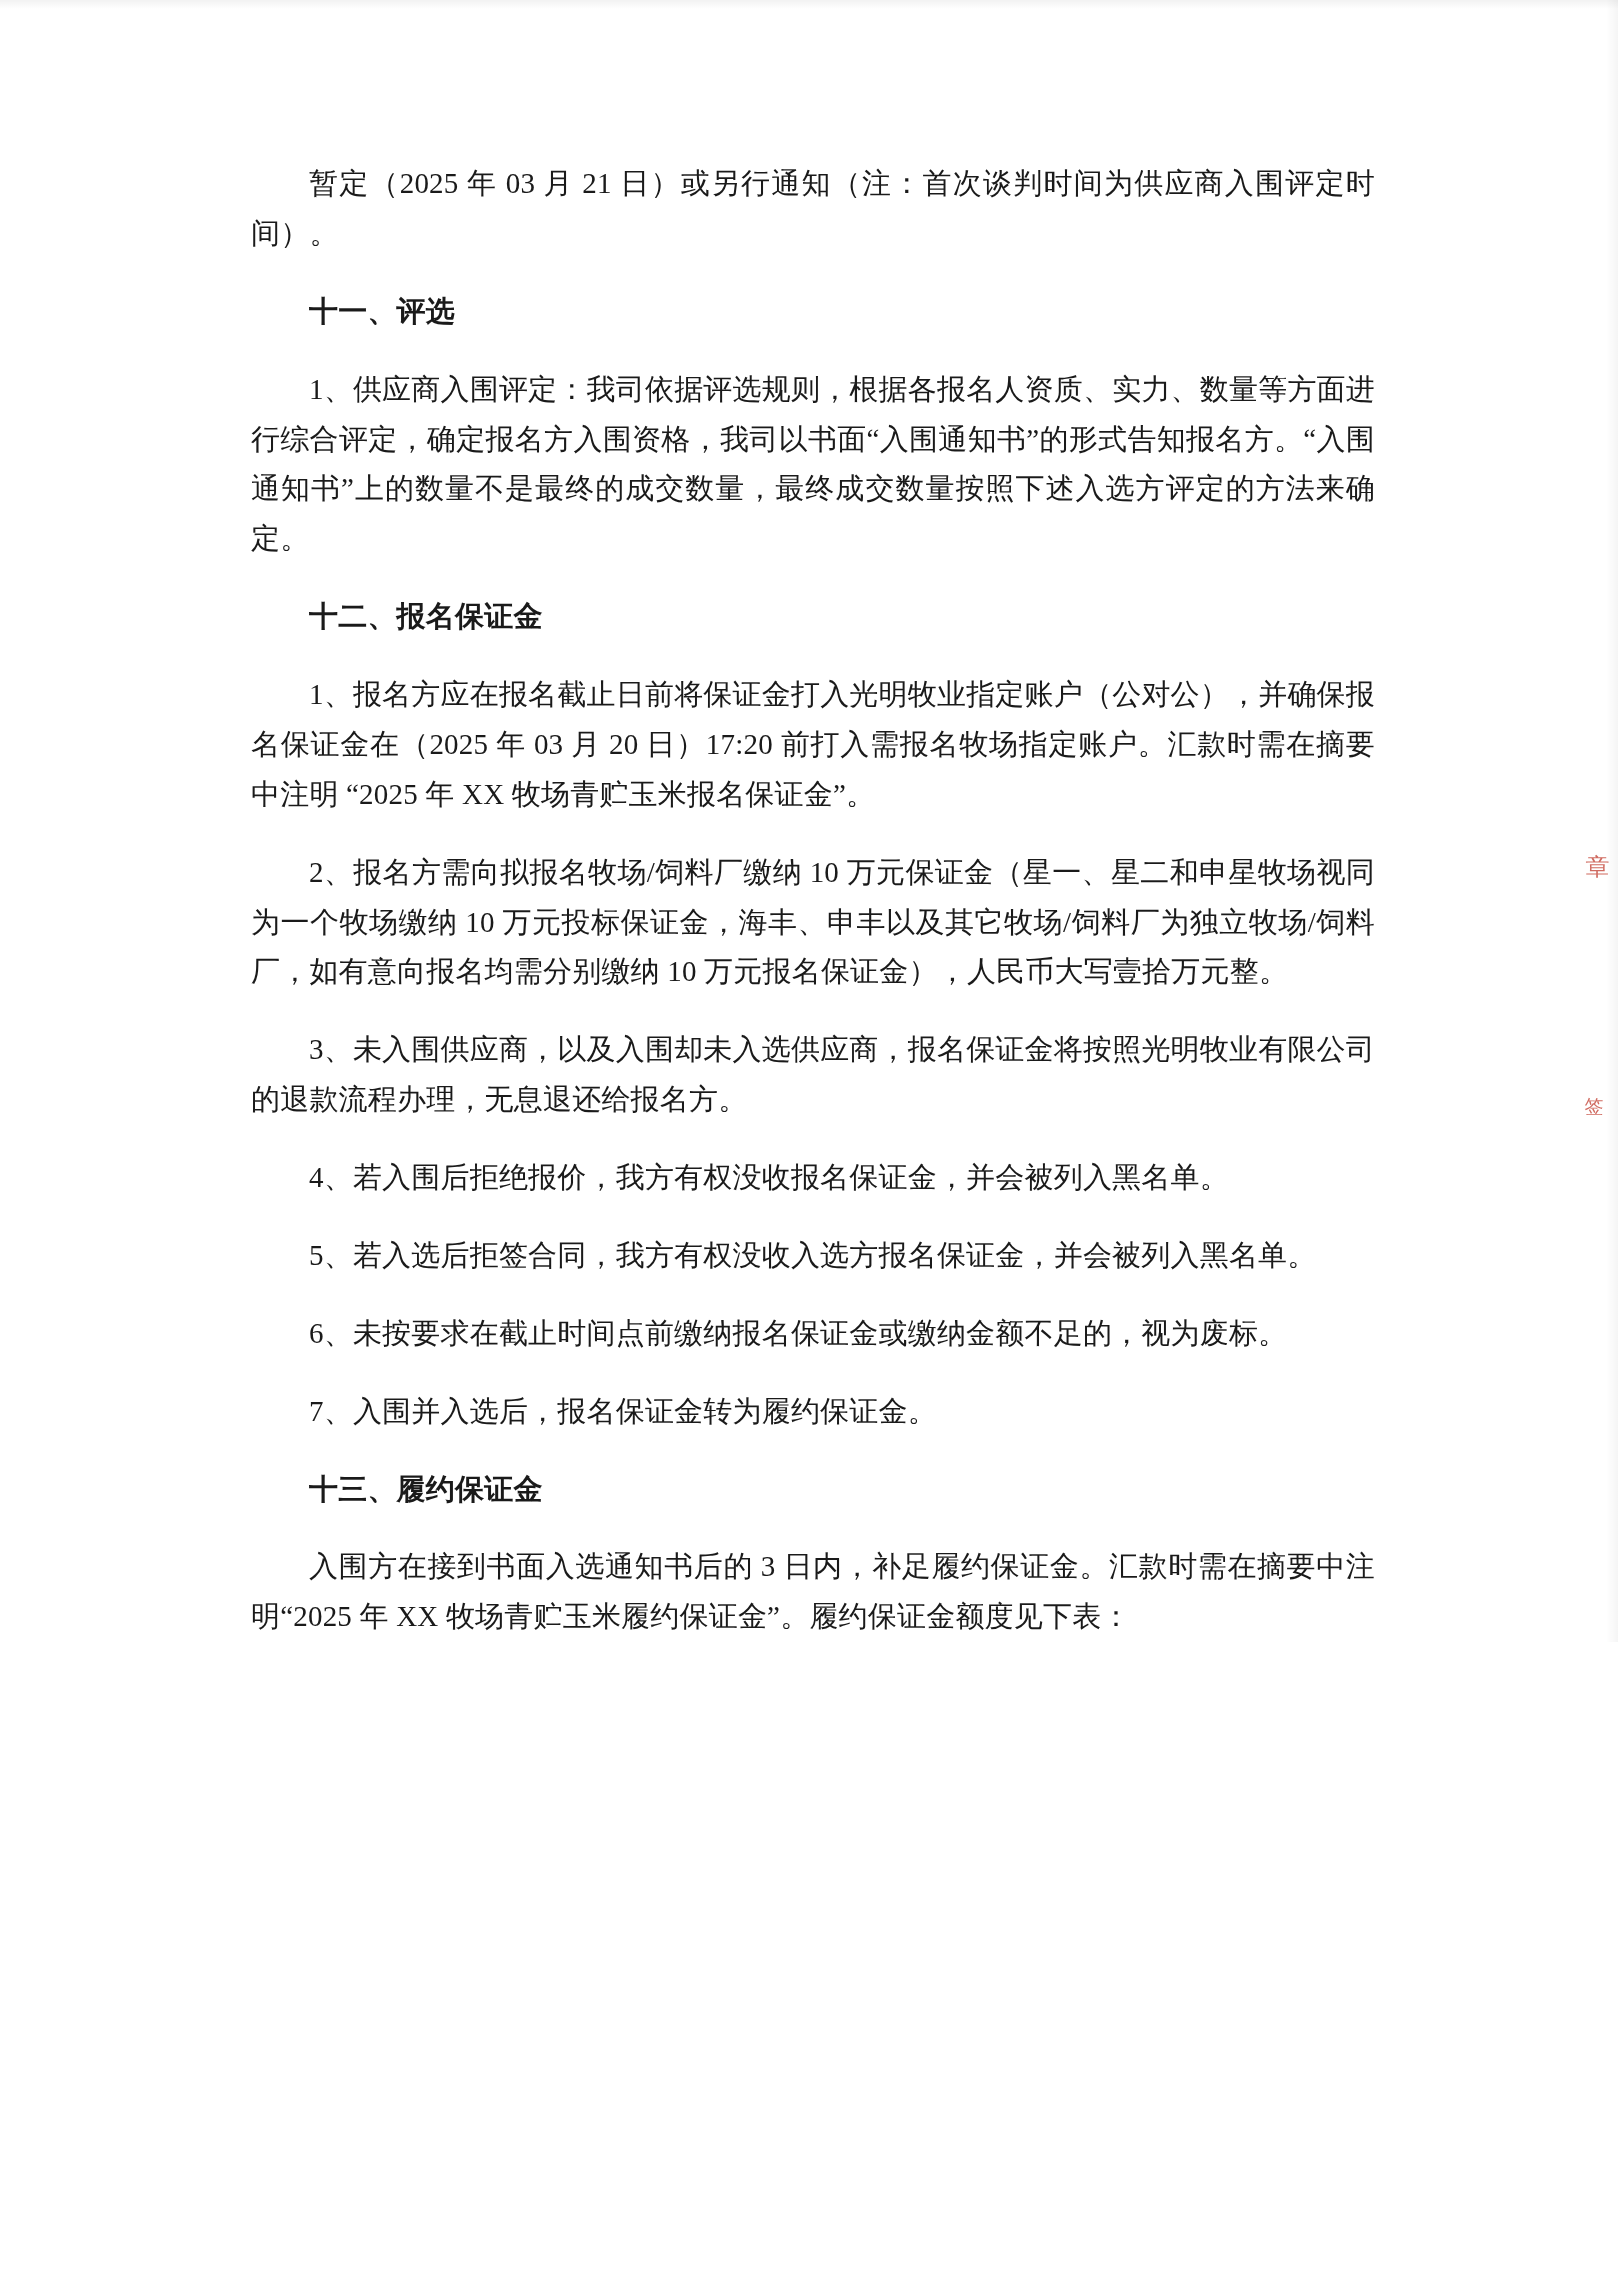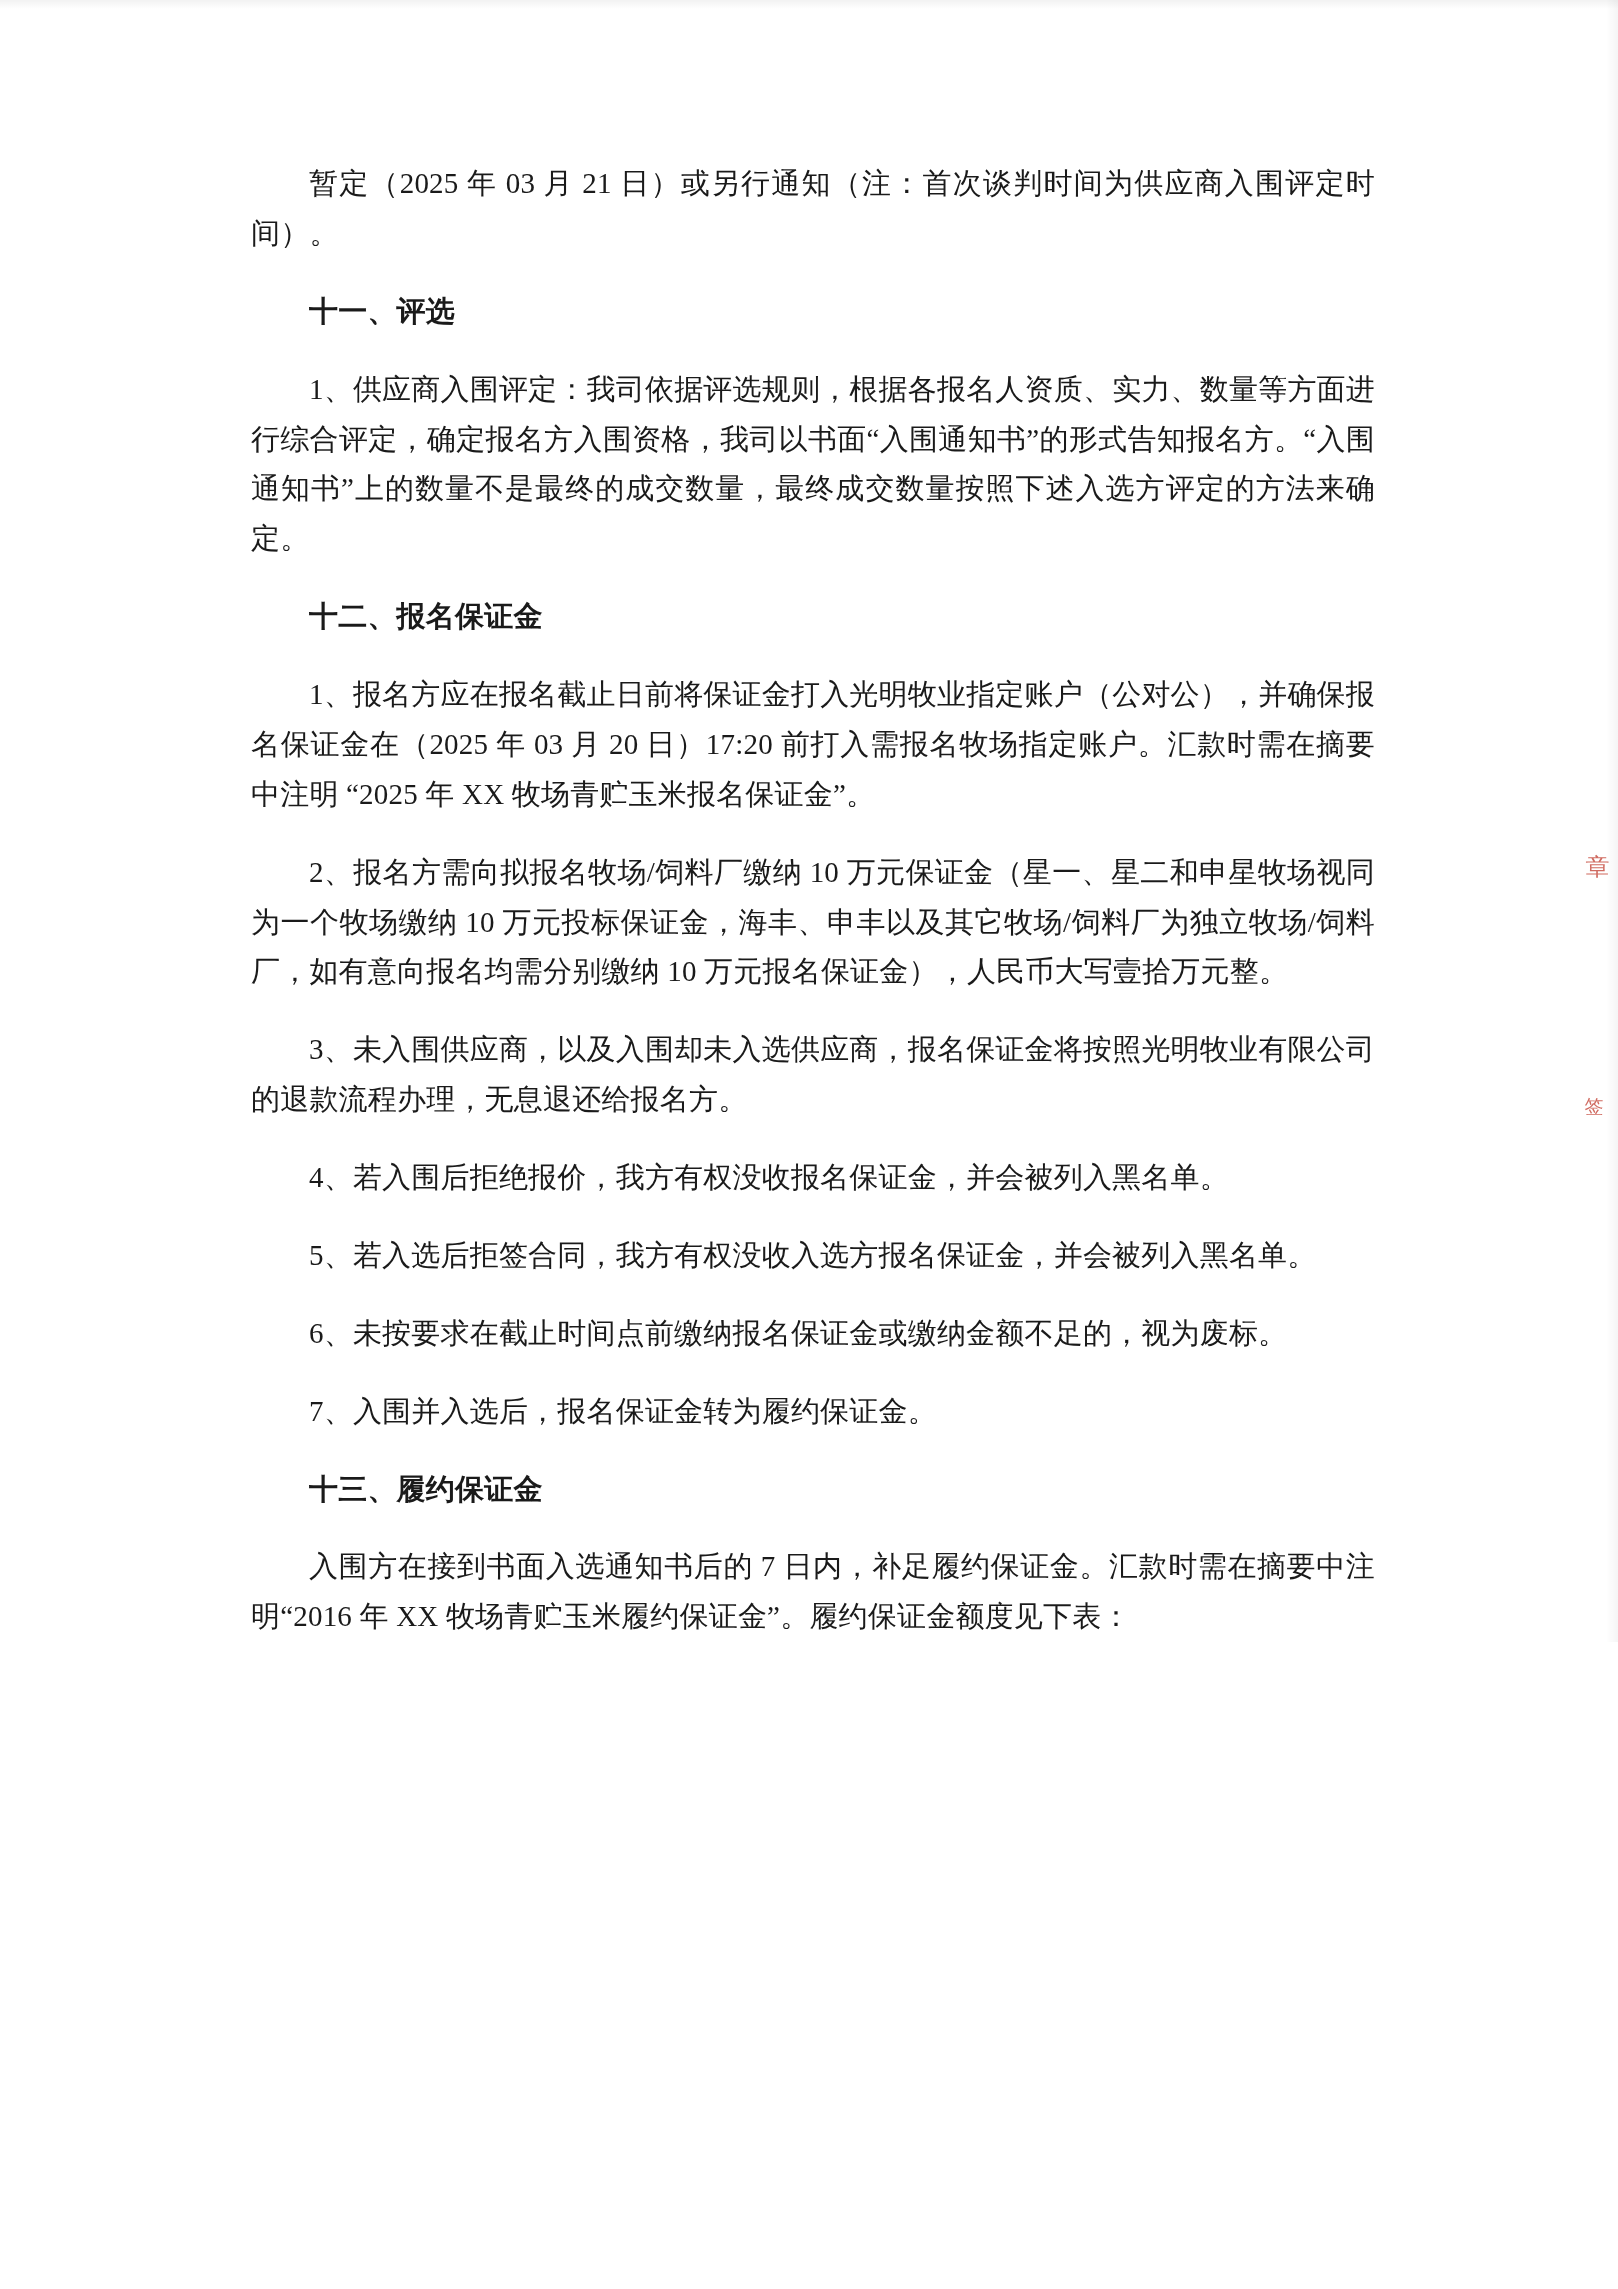--- a/index.html
+++ b/index.html
@@ -127,21 +127,21 @@
     <p class="indent">4、若入围后拒绝报价，我方有权没收报名保证金，并会被列入黑名单。</p>
 
     <p class="indent">5、若入选后拒签合同，我方有权没收入选方报名保证金，并会被列入黑名单。</p>
 
     <p class="indent">6、未按要求在截止时间点前缴纳报名保证金或缴纳金额不足的，视为废标。</p>
 
     <p class="indent">7、入围并入选后，报名保证金转为履约保证金。</p>
 
     <p class="heading">十三、履约保证金</p>
 
-    <p class="indent tight">入围方在接到书面入选通知书后的 7 日内，补足履约保证金。汇款时需在摘要中注明“2016 年 XX 牧场青贮玉米履约保证金”。履约保证金额度见下表：</p>
+    <p class="indent tight">入围方在接到书面入选通知书后的 3 日内，补足履约保证金。汇款时需在摘要中注明“2025 年 XX 牧场青贮玉米履约保证金”。履约保证金额度见下表：</p>
 
     <div class="table-wrap">
       <table class="deposit">
         <tbody>
           <tr class="head">
             <td>品类</td>
             <td>履约保证金（元/吨）</td>
           </tr>
           <tr>
             <td>万元报名保证金</td>

